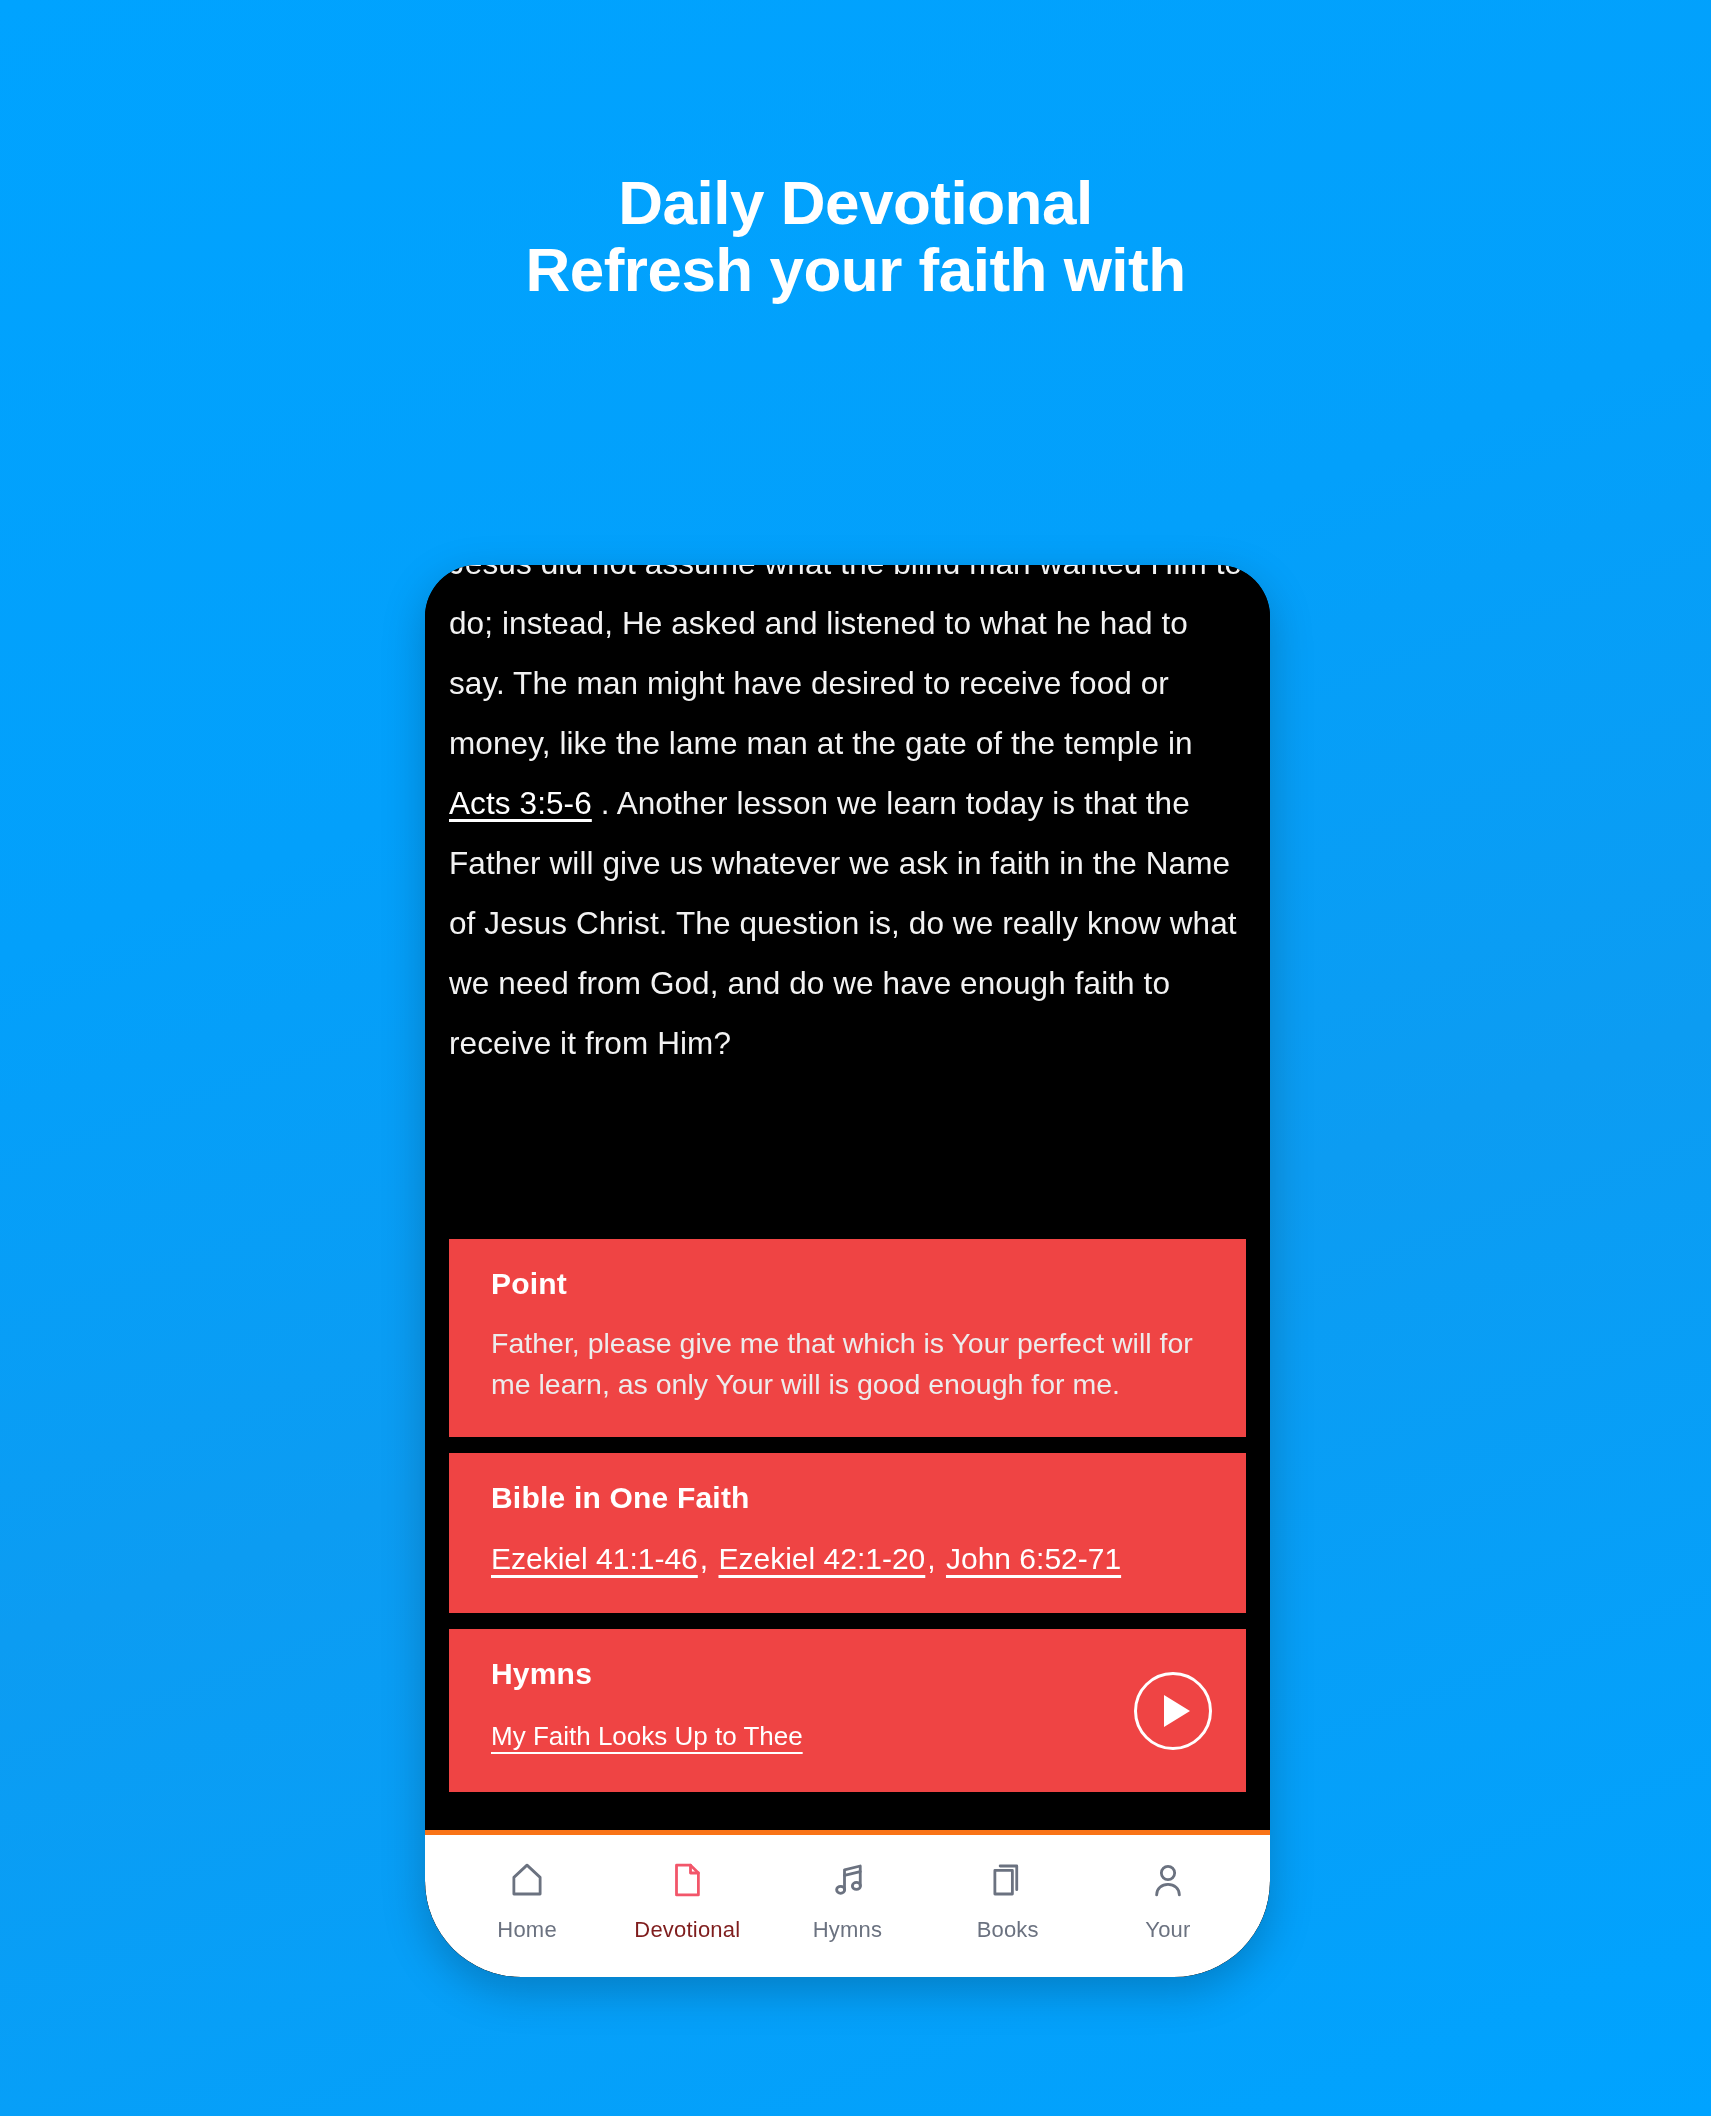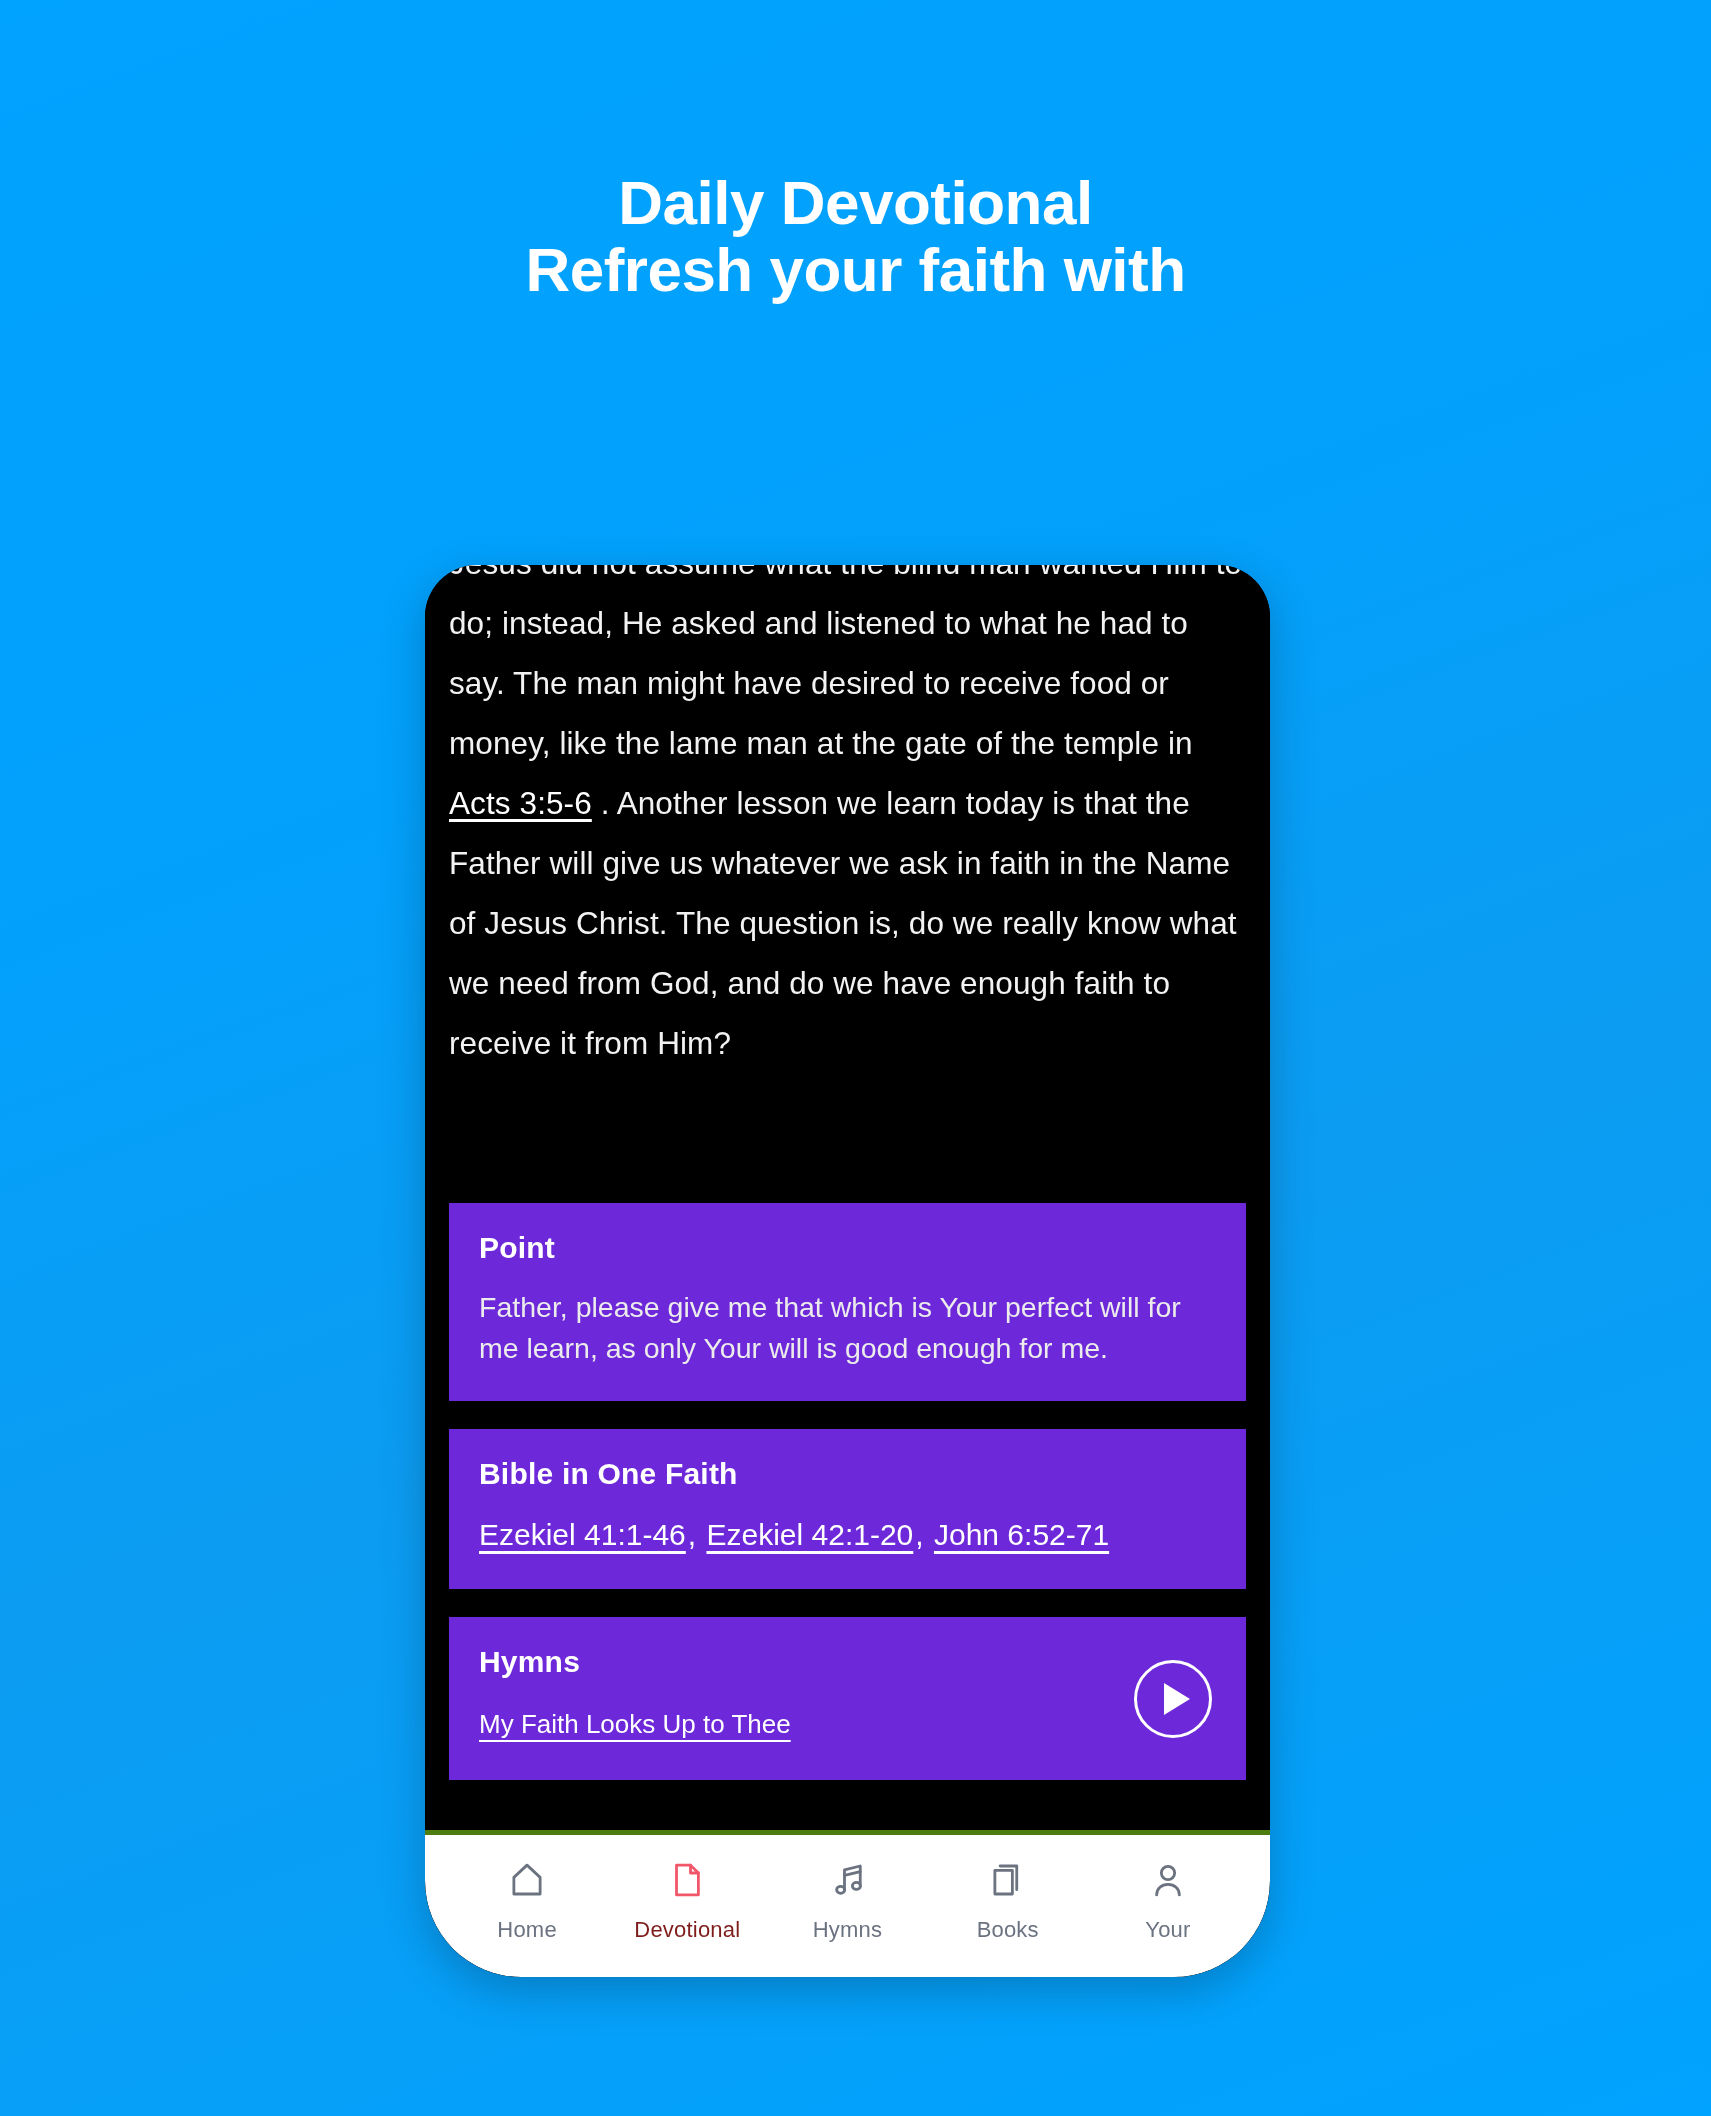--- a/index.html
+++ b/index.html
@@ -74,23 +74,23 @@
     color: #FFFFFF;
     text-decoration: underline;
     text-underline-offset: 5px;
     font-weight: 400;
   }
 
   
   .cards { padding: 0 24px; }
 
   .card {
-    background: #6d28d9;
-    padding: 28px 30px 32px 30px;
-    margin-bottom: 28px;
+    background: #ef4444;
+    padding: 28px 30px 32px 42px;
+    margin-bottom: 16px;
   }
   .card:last-child { margin-bottom: 0; }
 
   .card-title {
     color: #FFFFFF;
     font-size: 30px;
     font-weight: 700;
     letter-spacing: 0.2px;
     margin-bottom: 22px;
   }
@@ -145,21 +145,21 @@
     border-bottom: 16px solid transparent;
     margin-left: 8px;
   }
 
   .card-gap { height: 22px; }
 
   
   .nav-wrap {
     flex: 0 0 auto;
     background: #FFFFFF;
-    border-top: 5px solid #4d7c0f;
+    border-top: 5px solid #f97316;
     border-radius: 0 0 96px 96px;
     padding: 22px 22px 34px 22px;
   }
   .nav {
     display: flex;
     justify-content: space-between;
     align-items: flex-end;
   }
   .nav-item {
     flex: 1 1 0;

